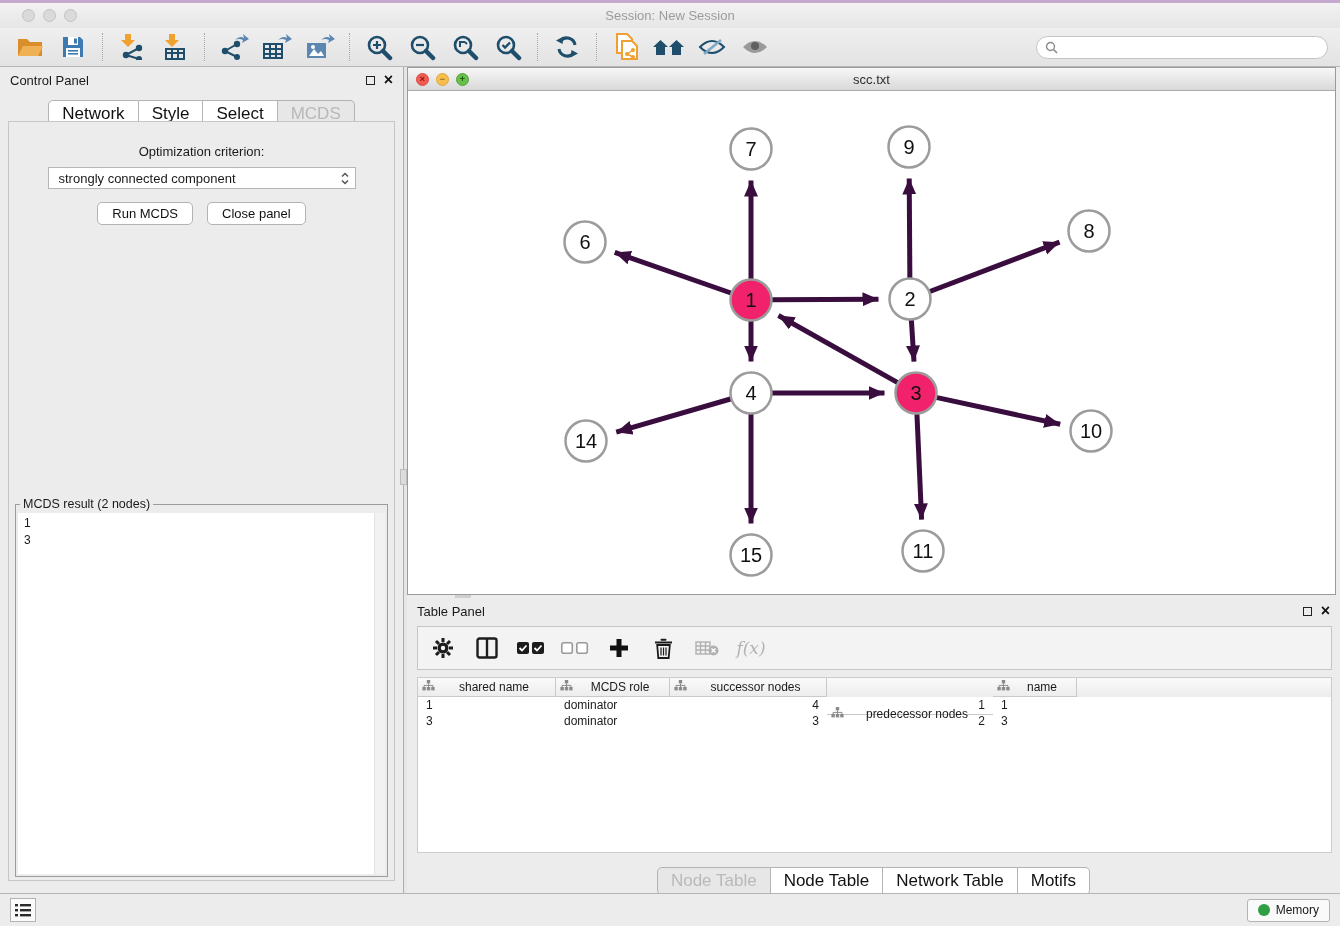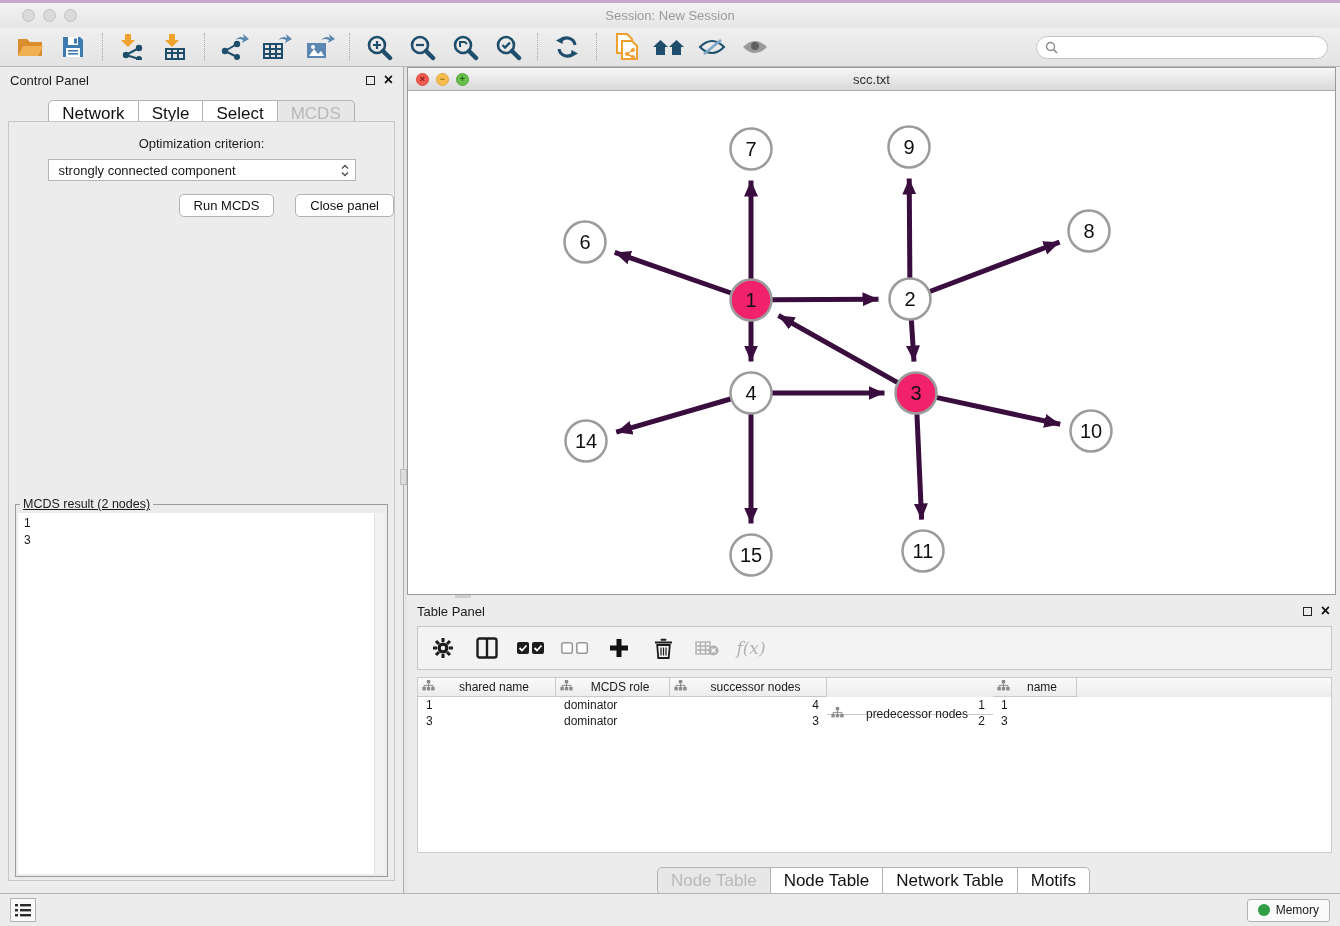--- a/index.html
+++ b/index.html
@@ -36,31 +36,31 @@
   .close-icon { font-size:16px; font-weight:900; color:#111; line-height:1; }
   .seg { display:flex; justify-content:center; }
   .seg .seg-btn { background:#fff; border:1px solid #b3b3b3; border-left:none;
     padding:3px 13px; font-size:17px; color:#111; cursor:default; white-space:nowrap; }
   .seg .seg-btn:first-child { border-left:1px solid #b3b3b3; border-radius:5px 0 0 5px; }
   .seg .seg-btn:last-child { border-radius:0 5px 5px 0; }
   .seg .seg-btn.active { background:#e7e7e7; color:#b9b9b9; }
   .cp-tabs { margin-top:7px; }
   .cp-box { position:absolute; left:8px; right:8px; top:54px; bottom:15px;
     border:1px solid #c6c6c6; background:#ececec; }
-  .opt-label { text-align:center; margin-top:14px; font-size:13px; }
+  .opt-label { text-align:center; margin-top:22px; font-size:13px; }
   .select { position:relative; margin:8px auto 0; width:308px; height:22px; background:#fff;
     border:1px solid #b6b6b6; border-radius:0; display:flex; align-items:center;
     padding:0 22px 0 10px; font-size:13px; }
   .select .stepper { position:absolute; right:5px; top:3px; }
-  .btn-row { display:flex; justify-content:flex-end; gap:21px; margin-top:13px; }
+  .btn-row { display:flex; justify-content:center; gap:14px; margin-top:13px; }
   .push-btn { background:#fff; border:1px solid #b3b3b3; border-radius:5px;
     padding:3px 14px; font-size:13px; color:#111; }
   .mcds-fieldset { position:absolute; left:6px; right:6px; top:375px; height:380px;
     border:1px solid #9c9c9c; background:#ececec; padding:2px; }
-  .mcds-fieldset legend { font-size:12.5px; padding:0 3px; margin-left:2px;text-decoration:underline; }
+  .mcds-fieldset legend { font-size:12.5px; padding:0 3px; margin-left:2px; }
   .mcds-list { position:relative; width:100%; height:100%; background:#fff; overflow:hidden;
     font-size:12px; padding:2px 6px; line-height:17px; }
   .mcds-scroll { position:absolute; right:0; top:0; bottom:0; width:11px; background:#f2f2f2; border-left:1px solid #e2e2e2; }
   
   .vsplit { position:absolute; left:403px; top:64px; width:4px; height:829px; background:#e6e6e6; border-left:1px solid #adadad; }
   .vgrip { position:absolute; left:-4px; top:402px; width:7px; height:16px; background:#dcdcdc; border:1px solid #bdbdbd; }
   
   .net-window { position:absolute; left:407px; top:64px; width:929px; height:528px;
     border:1px solid #9a9a9a; background:#fff; }
   .net-titlebar { height:23px; background:linear-gradient(#f7f7f7,#d9d9d9);

